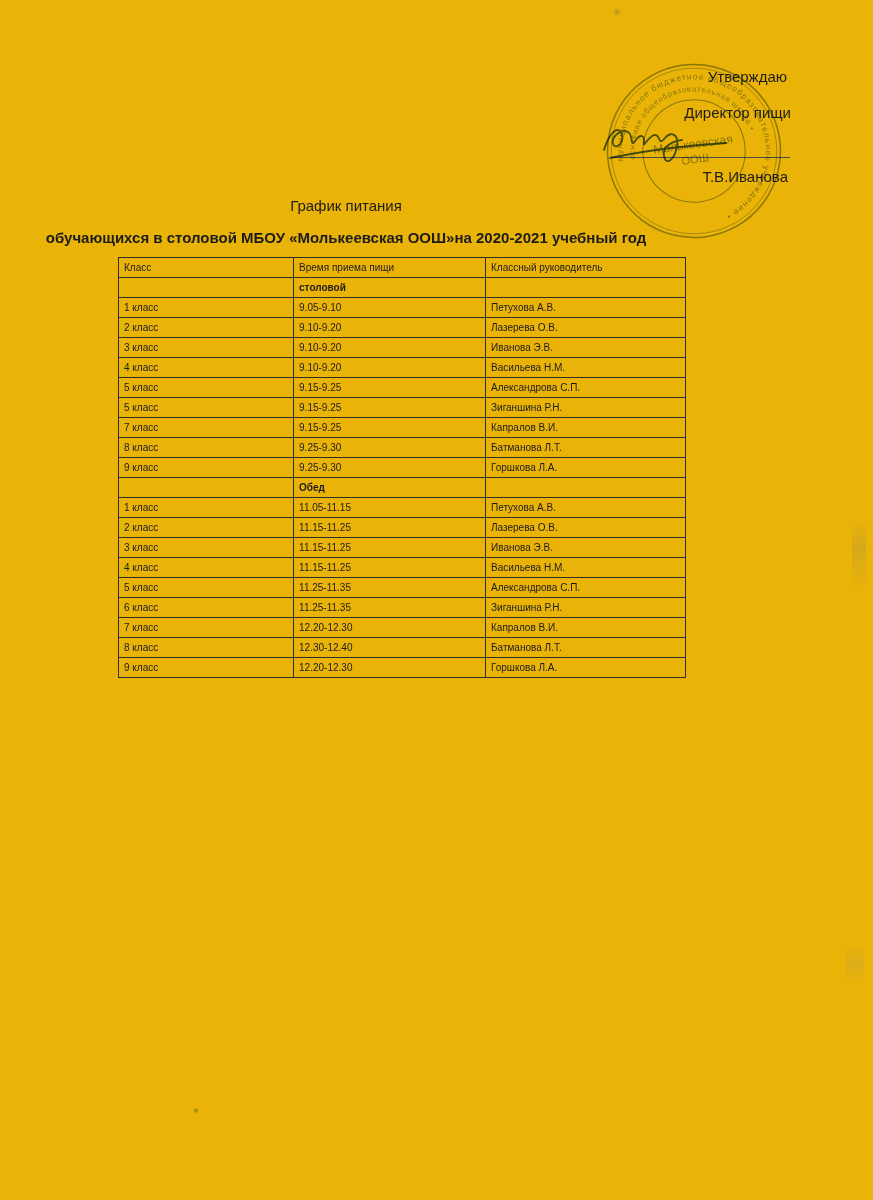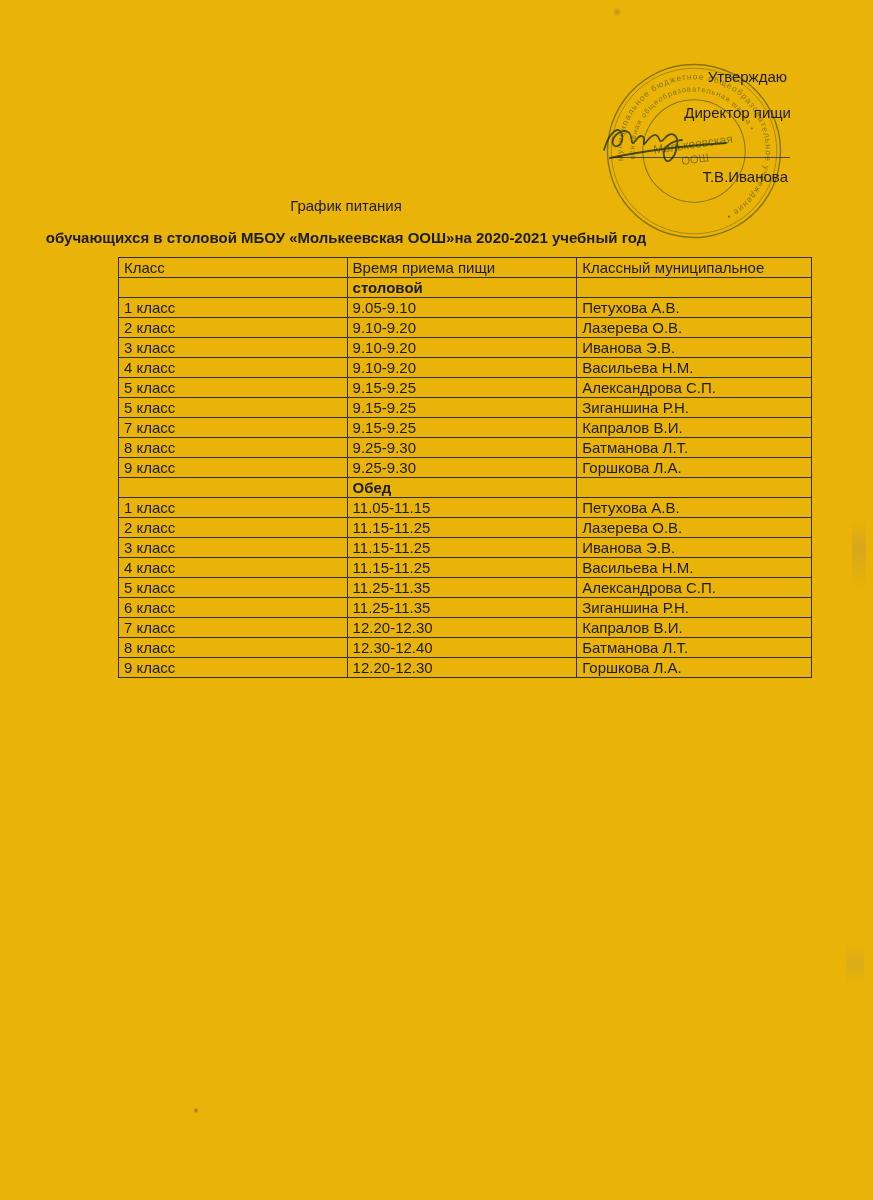--- a/index.html
+++ b/index.html
@@ -58,23 +58,23 @@
   }
   .doc-subtitle {
     position: absolute; top: 229px; left: 0;
     width: 692px; text-align: center;
     font-size: 15px; font-weight: bold;
   }
 
   
   .schedule-table {
     position: absolute; top: 257px; left: 118px;
-    width: 694px;
+    width: 568px;
     border-collapse: collapse;
-    font-size: 15px;
+    font-size: 10px;
   }
   .schedule-table th, .schedule-table td {
     border: 1px solid #2e2e2e;
     height: 19px;
     padding: 0 5px;
     text-align: left;
     font-weight: normal;
     white-space: nowrap;
     line-height: 19px;
   }
@@ -145,21 +145,21 @@
   <table class="schedule-table">
     <colgroup>
         <col class="c1">
         <col class="c2">
         <col class="c3">
       </colgroup>
     <thead>
       <tr>
         <th>Класс</th>
         <th>Время приема пищи</th>
-        <th>Классный муниципальное</th>
+        <th>Классный руководитель</th>
       </tr>
     </thead>
     <tbody>
         <tr>
           <td></td>
           <td class="section-label">столовой</td>
           <td></td>
         </tr>
         <tr>
           <td>1 класс</td>

